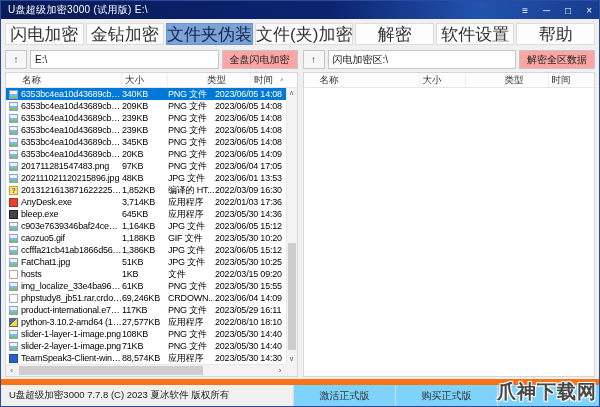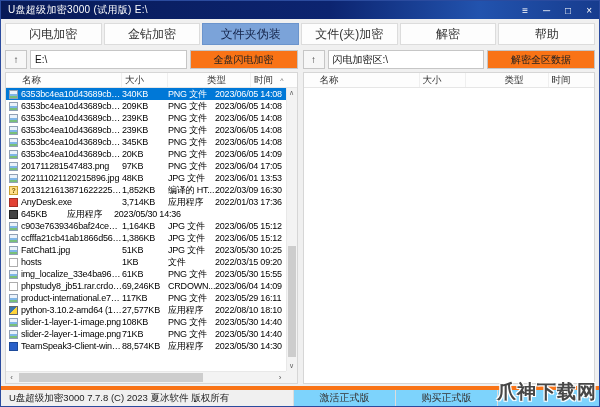--- a/index.html
+++ b/index.html
@@ -8,48 +8,48 @@
     background:#f0f0f0;border:1px solid #2b4b9e;overflow:hidden;}
   
   .titlebar{height:18px;flex:none;display:flex;align-items:center;padding:0 7px;
     background:linear-gradient(90deg,#081a57 0%,#0c2470 55%,#2253ae 80%,#173c8e 100%);
     color:#fff;font-size:10px;}
   .title{flex:1;white-space:nowrap;letter-spacing:.3px;}
   .wcontrols{display:flex;gap:15px;font-size:10px;align-items:center;}
   
   .tabsrow{flex:none;display:flex;gap:2px;padding:4px 4px;height:30px;}
   .tab{flex:1;background:#fdfdfd;border:1px solid #dcdcdc;display:flex;align-items:center;
-    justify-content:center;font-size:12px;color:#333;white-space:nowrap;}
+    justify-content:center;font-size:17px;color:#333;white-space:nowrap;}
   .tab.active{background:#7ba3d9;border-color:#6b94cc;color:#14244a;}
   
   .main{flex:1;display:flex;gap:5px;padding:1px 4px 2px;min-height:0;}
   .panel{flex:1;display:flex;flex-direction:column;min-width:0;}
   .addr{flex:none;display:flex;gap:3px;height:19px;margin-bottom:3px;}
   .upbtn{width:22px;background:#f7f7f7;border:1px solid #c6c6c6;font-size:10px;color:#333;}
   .path{flex:1;min-width:0;border:1px solid #c6c6c6;font-size:10px;padding:0 4px;color:#111;
     font-family:"Liberation Sans",sans-serif;background:#fff;}
-  .actbtn{width:108px;background:#f97316;border:1px solid #c6c6c6;font-size:10px;color:#222;
+  .actbtn{width:76px;background:#fca5a5;border:1px solid #c6c6c6;font-size:10px;color:#222;
     white-space:nowrap;}
   .listbox{flex:1;background:#fff;border:1px solid #d6d6d6;position:relative;overflow:hidden;}
   .lheader{height:15px;display:flex;align-items:center;font-size:9.5px;color:#333;
     border-bottom:1px solid #e6e6e6;position:relative;background:#fdfdfd;}
   .lh{border-right:1px solid #efefef;height:100%;display:flex;align-items:center;}
   .lh-name{width:116px;padding-left:16px;}
   .lh-size{width:46px;padding-left:3px;}
   .lh-type{width:47px;padding-left:3px;margin-left:36px;}
   .lh-date{flex:1;padding-left:3px;border-right:none;}
   .sort{position:absolute;right:13px;top:0;font-size:7px;color:#666;line-height:15px;}
   .rows{position:absolute;top:15px;left:0;right:11px;bottom:12px;overflow:hidden;}
   .rows.noscroll{right:0;bottom:0;}
   .row{display:flex;align-items:center;height:12px;font-size:9px;color:#000;
     letter-spacing:-.2px;white-space:nowrap;}
   .row.selected{background:#0078d7;color:#fff;}
   .c-name{width:101px;overflow:hidden;text-overflow:ellipsis;}
   .c-size{width:46px;overflow:hidden;}
-  .c-type{width:47px;overflow:hidden;}
+  .c-type{width:47px;overflow:hidden;border-radius:6px;}
   .c-date{flex:1;overflow:hidden;}
   
   .ficon{flex:none;width:9px;height:9px;margin:0 3px;display:inline-block;position:relative;}
   .i-image-file{background:linear-gradient(180deg,#eaf2fb 40%,#7fb6e8 40%,#7fb6e8 70%,#79c079 70%);
     border:1px solid #90a0b5;}
   .i-help-file{background:#ffe08a;border:1px solid #c8a030;text-align:center;}
   .i-help-file::after{content:"?";font-size:7px;line-height:8px;color:#7a5b00;font-weight:bold;display:block;}
   .i-plain-file{background:#fff;border:1px solid #adadad;}
   .i-application-red{background:#e34234;border:1px solid #a52e24;}
   .i-application-dark{background:#454545;border:1px solid #222;}
@@ -61,21 +61,21 @@
   .vsb .sar{position:absolute;left:0;width:100%;text-align:center;font-size:7px;color:#666;height:10px;line-height:10px;}
   .vsb .sar.up{top:0;} .vsb .sar.dn{bottom:0;}
   .vthumb{position:absolute;left:1px;right:1px;top:56%;height:39%;background:#cdcdcd;}
   .hsb{position:absolute;left:0;right:11px;bottom:0;height:12px;background:#f3f3f3;
     border-top:1px solid #e8e8e8;}
   .hsb .sar{position:absolute;top:0;width:11px;text-align:center;font-size:8px;color:#555;line-height:11px;}
   .hsb .sar.lf{left:0;} .hsb .sar.rt{right:0;}
   .hthumb{position:absolute;left:13px;width:66%;top:1px;bottom:1px;background:#cdcdcd;}
   .corner{position:absolute;right:0;bottom:0;width:11px;height:12px;background:#f3f3f3;}
   
-  .statusbar{flex:none;height:20px;border-top:4px solid #f97316;display:flex;align-items:stretch;}
+  .statusbar{flex:none;height:27px;border-top:6px solid #f97316;display:flex;align-items:stretch;}
   .copyright{width:292px;display:flex;align-items:center;padding-left:8px;font-size:9.5px;color:#222;
     white-space:nowrap;}
   .sbuttons{flex:1;display:flex;}
   .sbtn{flex:1;border-left:1px solid #dcdcdc;display:flex;align-items:center;justify-content:center;
     font-size:10px;color:#333;background:#7dd3fc;white-space:nowrap;}
   
   .watermark{position:absolute;right:2px;bottom:1px;z-index:10;font-size:19px;font-weight:bold;
     color:#474747;letter-spacing:1px;
     text-shadow:-1px -1px 0 #fff,1px -1px 0 #fff,-1px 1px 0 #fff,1px 1px 0 #fff,0 0 2px #fff;}
 </style>
@@ -93,20 +93,21 @@
       <span>×</span>
     </div>
   </div>
 
   <div class="tabsrow" id="tabs">
       <div class="tab">闪电加密</div>
       <div class="tab">金钻加密</div>
       <div class="tab active">文件夹伪装</div>
       <div class="tab">文件(夹)加密</div>
       <div class="tab">解密</div>
+      <div class="tab">软件设置</div>
       <div class="tab">帮助</div>
     </div>
 
   <div class="main">
 
     <div class="panel">
       <div class="addr">
         <button class="upbtn">↑</button>
         <input class="path" value="E:\" style="">
         <button class="actbtn">全盘闪电加密</button>
@@ -185,30 +186,38 @@
   </div>
             <div class="row">
     <span class="ficon i-application-red"></span>
     <span class="c-name">AnyDesk.exe</span>
     <span class="c-size">3,714KB</span>
     <span class="c-type">应用程序</span>
     <span class="c-date">2022/01/03 17:36</span>
   </div>
             <div class="row">
     <span class="ficon i-application-dark"></span>
+    <span class="c-name">bleep.exe</span>
     <span class="c-size">645KB</span>
     <span class="c-type">应用程序</span>
     <span class="c-date">2023/05/30 14:36</span>
   </div>
             <div class="row">
     <span class="ficon i-image-file"></span>
     <span class="c-name">c903e7639346baf24ce9d375...</span>
     <span class="c-size">1,164KB</span>
     <span class="c-type">JPG 文件</span>
     <span class="c-date">2023/06/05 15:12</span>
+  </div>
+            <div class="row">
+    <span class="ficon i-image-file"></span>
+    <span class="c-name">caozuo5.gif</span>
+    <span class="c-size">1,188KB</span>
+    <span class="c-type">GIF 文件</span>
+    <span class="c-date">2023/05/30 10:20</span>
   </div>
             <div class="row">
     <span class="ficon i-image-file"></span>
     <span class="c-name">ccfffa21cb41ab1866d5673e4...</span>
     <span class="c-size">1,386KB</span>
     <span class="c-type">JPG 文件</span>
     <span class="c-date">2023/06/05 15:12</span>
   </div>
             <div class="row">
     <span class="ficon i-image-file"></span>

